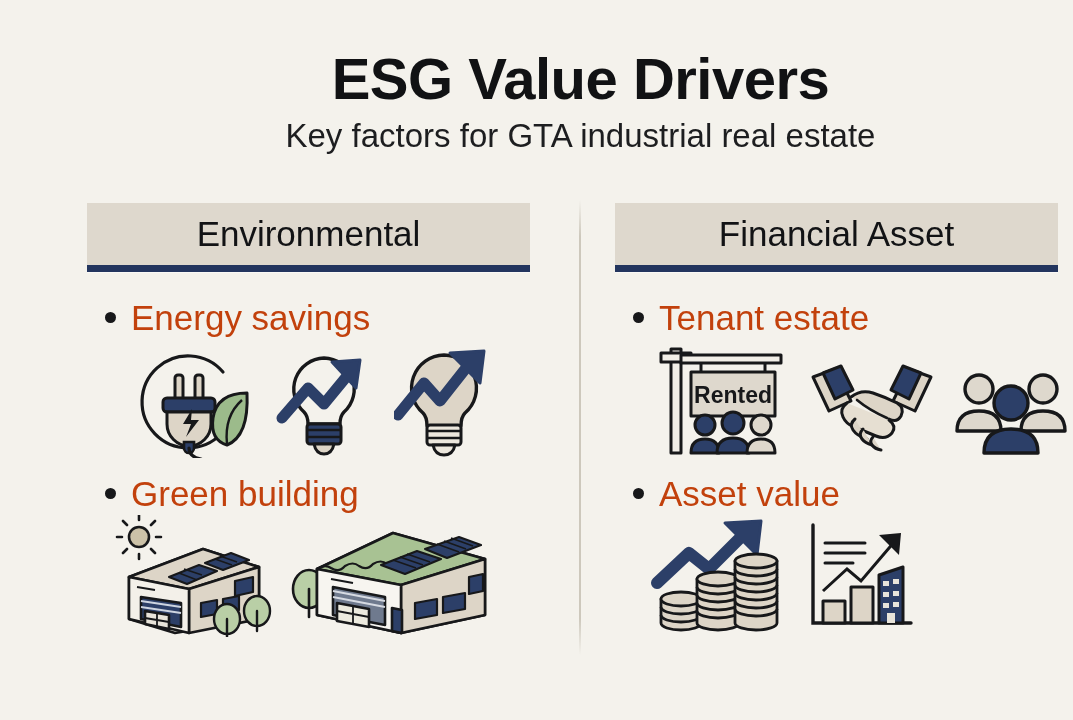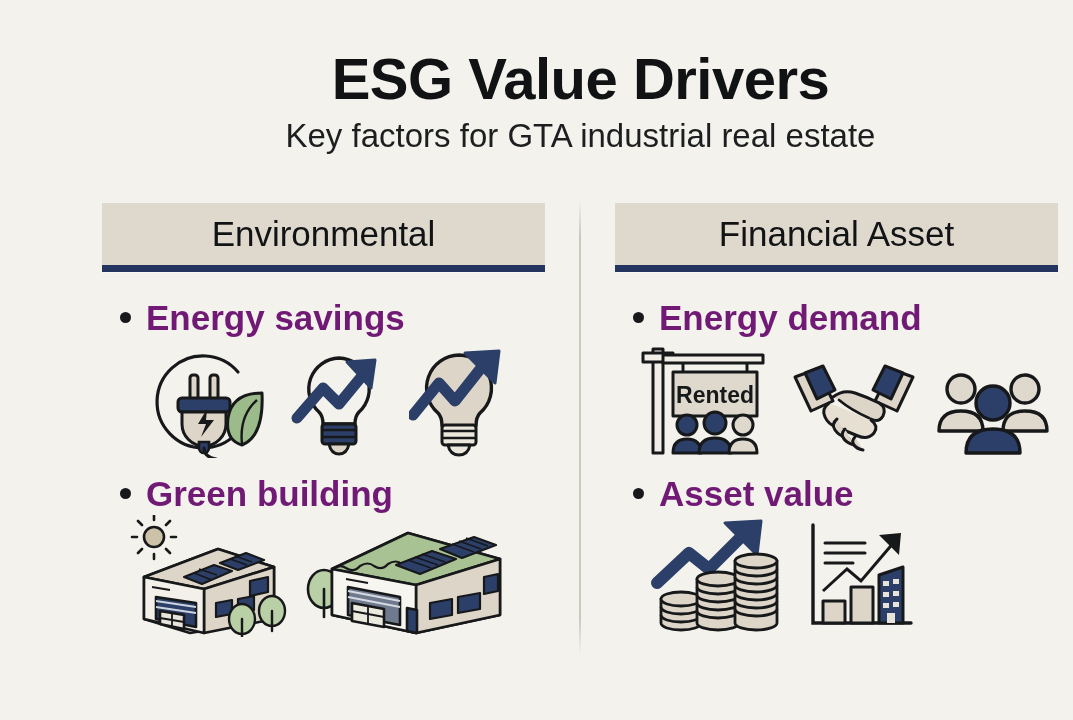--- a/index.html
+++ b/index.html
@@ -34,21 +34,21 @@
     width:2px;height:455px;
     background:linear-gradient(to bottom,
        rgba(214,210,200,0) 0%,
        rgba(205,200,188,1) 8%,
        rgba(205,200,188,1) 92%,
        rgba(214,210,200,0) 100%);
   }
 
   
   .col{position:absolute;top:203px;width:443px;}
-  .col-left{left:58px;}
+  .col-left{left:43px;}
   .col-right{left:571px;}
 
   .band{
     position:relative;
     height:62px;
     background:#ded8cd;
     display:flex;align-items:center;justify-content:center;
   }
   .band-label{
     font-size:35px;line-height:38px;font-weight:400;color:#121315;
@@ -59,29 +59,29 @@
     box-shadow:0 1px 0 rgba(255,255,255,.55);
   }
 
   
   .bullet-row{display:flex;align-items:baseline;gap:15px;}
   .bullet-dot{
     width:11px;height:11px;border-radius:50%;
     background:#17181a;flex:0 0 auto;
     position:relative;top:-7px;
   }
-  .bullet-text{font-size:35px;line-height:40px;color:#701a75;font-weight:bold;}
+  .bullet-text{font-size:35px;line-height:40px;color:#c2410c;}
 
   .b1{position:absolute;top:95px;left:18px;}
   .b2{position:absolute;top:271px;left:18px;}
 
   .icon-row{position:absolute;display:flex;align-items:flex-end;}
   .ir-l1{top:140px;left:42px;gap:22px;}
   .ir-l2{top:312px;left:20px;gap:14px;}
-  .ir-r1{top:140px;left:24px;gap:22px;}
+  .ir-r1{top:140px;left:42px;gap:22px;}
   .ir-r2{top:310px;left:36px;gap:24px;}
 
   .icon{display:block;}
 </style>
 </head>
 <body>
 
 <div class="slide">
 
   <div class="title">ESG Value Drivers</div>
@@ -215,21 +215,21 @@
 
   <div class="col col-right">
 
     <div class="band">
       <span class="band-label">Financial Asset</span>
     </div>
     <div class="band-underline"></div>
 
     <div class="bullet-row b1">
       <span class="bullet-dot"></span>
-      <span class="bullet-text">Energy demand</span>
+      <span class="bullet-text">Tenant estate</span>
     </div>
 
     <div class="icon-row ir-r1">
 
       <svg class="icon" width="132" height="114" viewBox="0 0 132 114">
         <g stroke="#17181a" stroke-width="3" stroke-linejoin="round">
           <rect x="14" y="6" width="10" height="104" fill="#f2efe8"></rect>
           <rect x="4" y="10" width="30" height="9" fill="#f2efe8"></rect>
           <rect x="24" y="12" width="100" height="8" fill="#f2efe8"></rect>
           <path d="M44 20 v10 M108 20 v10" stroke-width="3"></path>

